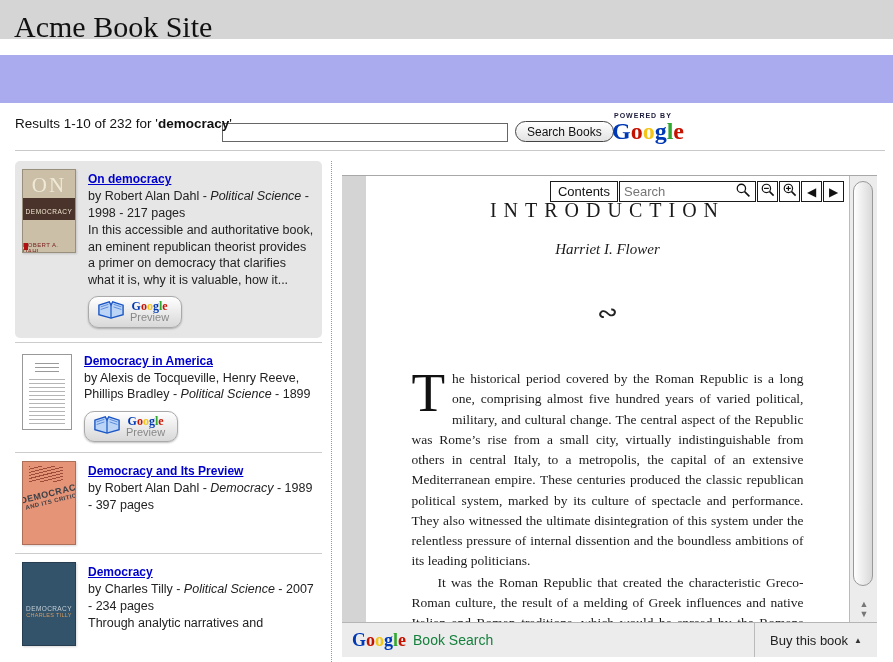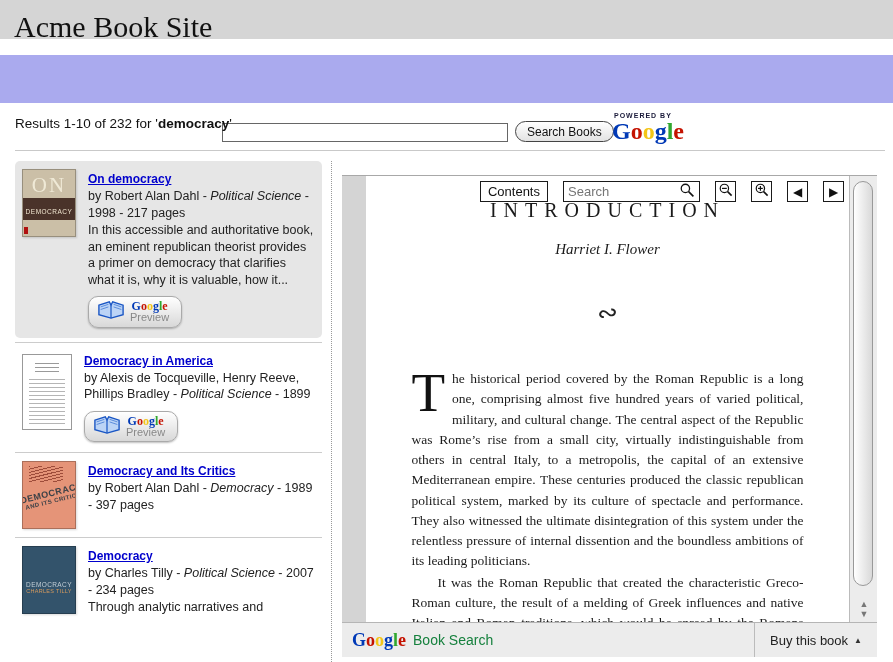--- a/index.html
+++ b/index.html
@@ -33,21 +33,21 @@
   .result + .result { border-top:1px solid #ccc; }
   .result.selected { background:#e6e6e6; border-radius:5px; margin-bottom:4px; }
   .result-row { display:flex; }
   .result-text { margin-left:12px; flex:1; }
   .result-title { color:#0000cc; font-size:12px; font-weight:bold; text-decoration:underline; cursor:pointer; display:inline-block; margin-bottom:2px; }
   .result-byline, .result-snippet { font-size:12.5px; color:#222; line-height:1.32; }
   .result-byline .genre { font-style:italic; }
   .result-snippet { margin-top:1px; }
 
   
-  .cover { width:54px; height:68px; flex:0 0 54px; border:1px solid rgba(0,0,0,.25); box-shadow:1px 1px 2px rgba(0,0,0,.15); overflow:hidden; }
+  .cover { width:54px; height:84px; flex:0 0 54px; border:1px solid rgba(0,0,0,.25); box-shadow:1px 1px 2px rgba(0,0,0,.15); overflow:hidden; }
   .cover1 { background:#cbbfa7; display:flex; flex-direction:column; align-items:center; position:relative; }
   .cover1-on { font-family:"Liberation Serif", serif; font-size:21px; letter-spacing:2px; color:#efe9d6; margin-top:5px; line-height:1; }
   .cover1-strip { width:100%; background:#4a332a; margin-top:2px; text-align:center; padding:2px 0; }
   .cover1-strip span { font-size:6.5px; color:#f0e6d0; letter-spacing:.5px; }
   .cover1-author { font-size:6px; color:#7a2020; margin-top:22px; letter-spacing:.4px; }
   .cover1-dot { position:absolute; left:1px; bottom:2px; width:4px; height:7px; background:#b01010; }
   .cover2 { width:50px; height:76px; flex:0 0 50px; background:#fff; border:1px solid #999; box-shadow:none; padding:7px 6px; margin-top:3px; }
   .cover2-title { height:10px; background:repeating-linear-gradient(#fff 0 1px, #9a9a9a 1px 2px, #fff 2px 4px); margin:0 6px 4px 6px; }
   .cover2-lines { height:48px; background:repeating-linear-gradient(#fff 0 3px, #b5b5b5 3px 4px); }
   .cover3 { background:#e59478; position:relative; }
@@ -69,21 +69,21 @@
   .viewer { position:absolute; left:342px; top:175px; width:535px; height:482px; border-top:1px solid #a8a8a8; background:#fff; }
   .viewer-main { position:relative; display:flex; height:446px; }
   .page-gutter { width:24px; background:#d4d4d4; }
   .bookpage { flex:1; background:#fff; position:relative; overflow:hidden; }
   .vscroll { width:28px; background:#ececec; border-left:1px solid #bbb; position:relative; }
   .vscroll-thumb { position:absolute; left:3px; top:5px; width:20px; height:405px; border:1px solid #999; border-radius:10px; background:linear-gradient(to right,#ffffff,#d9d9d9); cursor:pointer; }
   .vscroll-arrows { position:absolute; left:0; bottom:2px; width:28px; text-align:center; color:#777; font-size:9px; line-height:1.1; }
   .vscroll-arrows div { cursor:pointer; }
 
   
-  .viewer-toolbar { position:absolute; top:5px; right:33px; display:flex; gap:15px; align-items:center; z-index:5; }
+  .viewer-toolbar { position:absolute; top:5px; right:33px; display:flex; gap:1px; align-items:center; z-index:5; }
   .tb-btn { height:21px; background:#fff; border:1px solid #1a1a1a; font-size:13px; color:#111; display:flex; align-items:center; justify-content:center; cursor:pointer; }
   .tb-contents { padding:0 7px; }
   .tb-search { width:137px; height:21px; background:#fff; border:1px solid #1a1a1a; display:flex; align-items:center; padding:0 4px; }
   .tb-search input { border:none; outline:none; flex:1; width:100px; font-size:13px; color:#333; background:transparent; }
   .tb-icon { width:21px; }
   .arrow-glyph { font-size:12px; }
 
   
   .page-heading { margin-top:23px; text-align:center; font-family:"Liberation Serif", serif; font-size:20px; letter-spacing:7px; color:#1a1a1a; }
   .page-author { margin-top:19px; text-align:center; font-family:"Liberation Serif", serif; font-style:italic; font-size:15px; color:#1a1a1a; }
@@ -183,21 +183,21 @@
     <div class="result">
       <div class="result-row">
         <div class="cover cover3">
           <div class="cover3-toplines"></div>
           <div class="cover3-rot">
             <div class="cover3-l1">DEMOCRACY</div>
             <div class="cover3-l2">AND ITS CRITICS</div>
           </div>
         </div>
         <div class="result-text">
-          <a class="result-title">Democracy and Its Critics</a>
+          <a class="result-title">Democracy and Its Preview</a>
           <div class="result-byline"><span>by Robert Alan Dahl - </span><span class="genre">Democracy</span><span> - 1989 - 397 pages</span></div>
         </div>
       </div>
     </div>
 
     <div class="result">
       <div class="result-row">
         <div class="cover cover4">
           <div class="cover4-l1">DEMOCRACY</div>
           <div class="cover4-l2">CHARLES TILLY</div>

